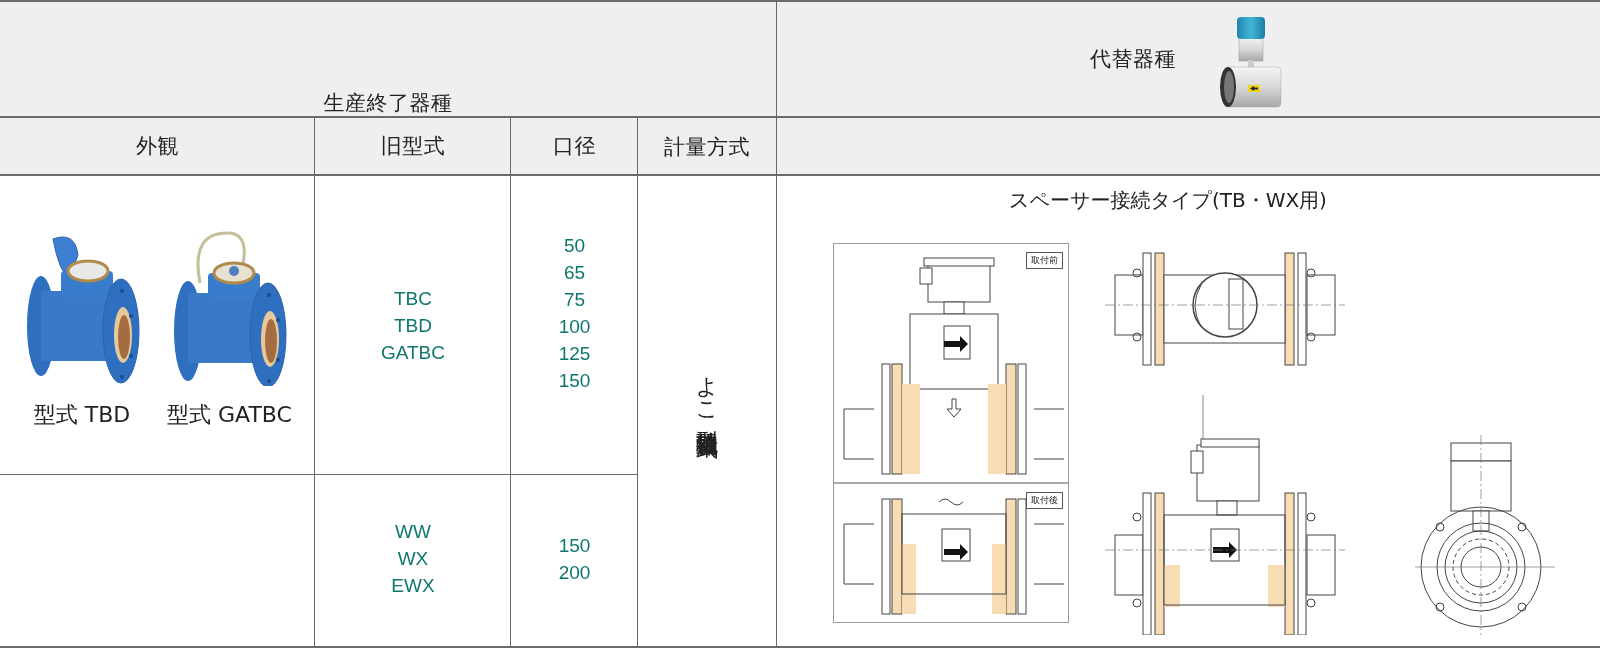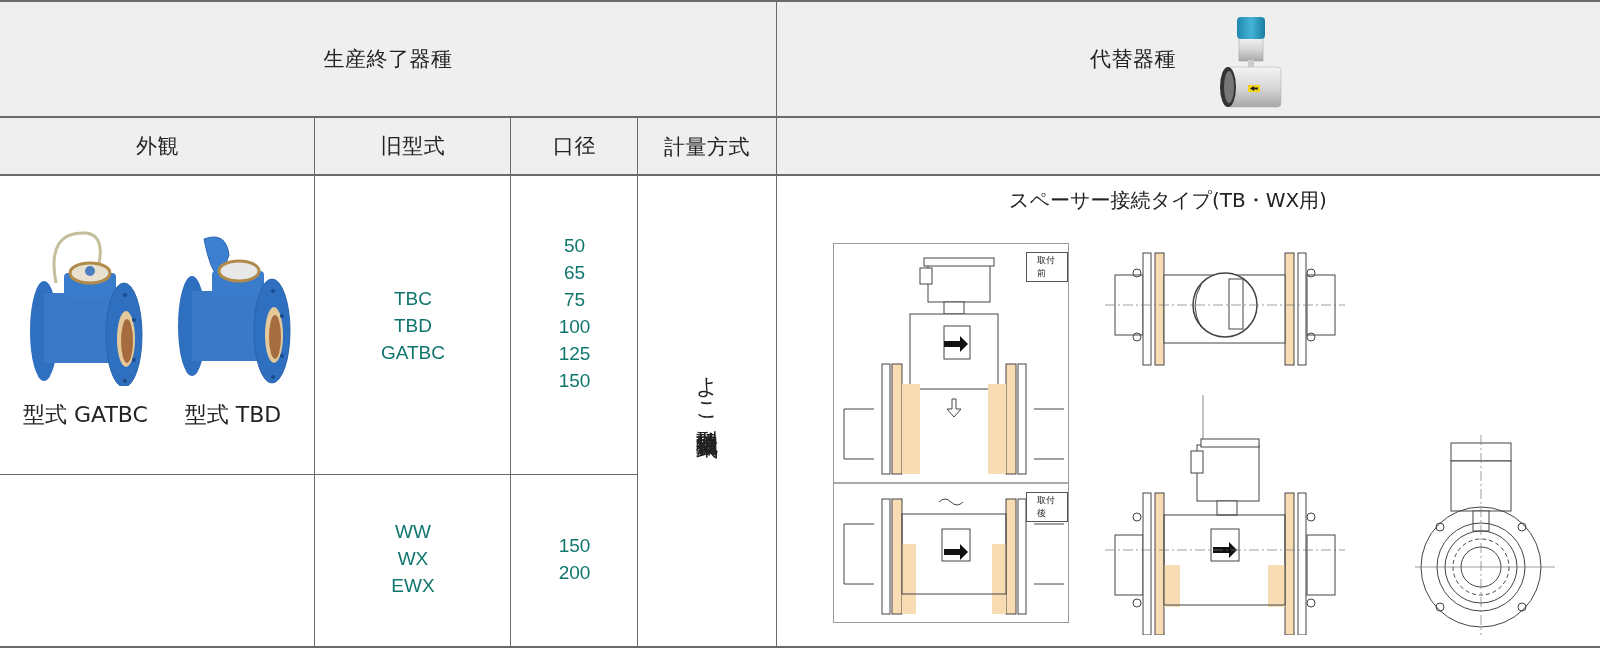--- a/index.html
+++ b/index.html
@@ -7,31 +7,31 @@
   .table { position: absolute; left: 0; top: 0; width: 1600px; height: 649px; }
   .cell { position: absolute; box-sizing: border-box; display: flex; align-items: center; justify-content: center; text-align: center; }
   .hdr { background: #eeefee; }
   .hline { position: absolute; left: 0; width: 1600px; background: #6a6a6a; }
   .vline { position: absolute; width: 1px; background: #6a6a6a; }
   .hdr-text { font-size: 21px; letter-spacing: 0.5px; }
   .stack { font-size: 19px; line-height: 27px; font-family: "Liberation Sans", sans-serif; color: #0f766e; }
   .stack div { display: block; }
   .vert { writing-mode: vertical-rl; font-size: 22px; letter-spacing: 1px; }
   .caption { font-size: 22px; font-family: "DejaVu Sans", sans-serif; }
-  .label-box { position: absolute; font-size: 9px; border: 1px solid #555; background: #fff; padding: 1px 10px; color: #222; }
+  .label-box { position: absolute; font-size: 9px; border: 1px solid #555; background: #fff; padding: 1px 4px; color: #222; }
 </style>
 </head>
 <body>
 
 <div class="table">
 
   <div class="cell hdr" style="left:0;top:0;width:1600px;height:117px;"></div>
   <div class="cell hdr" style="left:0;top:117px;width:1600px;height:58px;"></div>
 
-  <div class="cell" style="left:0;top:0;width:776px;height:117px;">
+  <div class="cell" style="left:0;top:0;width:776px;height:117px;align-items:flex-end;">
     <span class="hdr-text">生産終了器種</span>
   </div>
   <div class="cell" style="left:776px;top:0;width:824px;height:117px;">
     <span class="hdr-text" style="margin-right:30px;">代替器種</span>
     <span style="display:inline-block;width:80px;height:100px;">
       <svg width="80" height="100" viewBox="0 0 80 100">
         <defs>
           <linearGradient id="steel" x1="0" y1="0" x2="0" y2="1">
             <stop offset="0" stop-color="#f4f4f4"></stop>
             <stop offset="0.5" stop-color="#d8d8d8"></stop>
@@ -65,52 +65,52 @@
     <span class="hdr-text">旧型式</span>
   </div>
   <div class="cell" style="left:638px;top:117px;width:138px;height:59px;">
     <span class="hdr-text">計量方式</span>
   </div>
 
   <div class="cell" style="left:0;top:175px;width:315px;height:300px;flex-direction:column;">
     <div style="display:flex;gap:26px;align-items:flex-end;margin-top:10px;">
       <div style="display:flex;flex-direction:column;align-items:center;">
         <svg width="118" height="155" viewBox="0 0 118 155">
+          <path d="M30 8 Q52 0 55 24 L46 48 Q36 40 30 8 Z" fill="#3d7fd0" stroke="#2a63ad" stroke-width="1"></path>
+          <ellipse cx="18" cy="95" rx="14" ry="50" fill="#2f6fc0"></ellipse>
+          <rect x="18" y="60" width="70" height="70" fill="#3a78c8"></rect>
+          <rect x="38" y="40" width="52" height="26" rx="4" fill="#3a7ccc"></rect>
+          <ellipse cx="65" cy="40" rx="20" ry="10" fill="#e8e8e8" stroke="#b08a4a" stroke-width="3"></ellipse>
+          <ellipse cx="98" cy="100" rx="18" ry="52" fill="#2f6fc0" stroke="#2a63ad"></ellipse>
+          <ellipse cx="100" cy="104" rx="9" ry="28" fill="#e6c99a"></ellipse>
+          <ellipse cx="101" cy="106" rx="6" ry="22" fill="#a56d3f"></ellipse>
+          <circle cx="99" cy="60" r="2" fill="#1d4b8a"></circle>
+          <circle cx="108" cy="85" r="2" fill="#1d4b8a"></circle>
+          <circle cx="108" cy="125" r="2" fill="#1d4b8a"></circle>
+          <circle cx="99" cy="146" r="2" fill="#1d4b8a"></circle>
+        </svg>
+        <span class="caption" style="margin-top:14px;">型式 TBD</span>
+      </div>
+      <div style="display:flex;flex-direction:column;align-items:center;">
+        <svg width="118" height="155" viewBox="0 0 118 155">
           <path d="M30 52 Q20 0 60 2 Q80 4 72 38" fill="none" stroke="#c4bf9a" stroke-width="3"></path>
           <ellipse cx="18" cy="100" rx="14" ry="50" fill="#2f6fc0"></ellipse>
           <rect x="18" y="62" width="70" height="70" fill="#3a78c8"></rect>
           <rect x="38" y="42" width="52" height="26" rx="4" fill="#3a7ccc"></rect>
           <ellipse cx="64" cy="42" rx="20" ry="10" fill="#e8e1d0" stroke="#b08a4a" stroke-width="3"></ellipse>
           <circle cx="64" cy="40" r="5" fill="#4d7fc0"></circle>
           <ellipse cx="98" cy="104" rx="18" ry="52" fill="#2f6fc0" stroke="#2a63ad"></ellipse>
           <ellipse cx="100" cy="108" rx="9" ry="28" fill="#e6c99a"></ellipse>
           <ellipse cx="101" cy="110" rx="6" ry="22" fill="#a56d3f"></ellipse>
           <circle cx="99" cy="64" r="2" fill="#1d4b8a"></circle>
           <circle cx="108" cy="89" r="2" fill="#1d4b8a"></circle>
           <circle cx="108" cy="129" r="2" fill="#1d4b8a"></circle>
           <circle cx="99" cy="150" r="2" fill="#1d4b8a"></circle>
         </svg>
         <span class="caption" style="margin-top:14px;">型式 GATBC</span>
-      </div>
-      <div style="display:flex;flex-direction:column;align-items:center;">
-        <svg width="118" height="155" viewBox="0 0 118 155">
-          <path d="M30 8 Q52 0 55 24 L46 48 Q36 40 30 8 Z" fill="#3d7fd0" stroke="#2a63ad" stroke-width="1"></path>
-          <ellipse cx="18" cy="95" rx="14" ry="50" fill="#2f6fc0"></ellipse>
-          <rect x="18" y="60" width="70" height="70" fill="#3a78c8"></rect>
-          <rect x="38" y="40" width="52" height="26" rx="4" fill="#3a7ccc"></rect>
-          <ellipse cx="65" cy="40" rx="20" ry="10" fill="#e8e8e8" stroke="#b08a4a" stroke-width="3"></ellipse>
-          <ellipse cx="98" cy="100" rx="18" ry="52" fill="#2f6fc0" stroke="#2a63ad"></ellipse>
-          <ellipse cx="100" cy="104" rx="9" ry="28" fill="#e6c99a"></ellipse>
-          <ellipse cx="101" cy="106" rx="6" ry="22" fill="#a56d3f"></ellipse>
-          <circle cx="99" cy="60" r="2" fill="#1d4b8a"></circle>
-          <circle cx="108" cy="85" r="2" fill="#1d4b8a"></circle>
-          <circle cx="108" cy="125" r="2" fill="#1d4b8a"></circle>
-          <circle cx="99" cy="146" r="2" fill="#1d4b8a"></circle>
-        </svg>
-        <span class="caption" style="margin-top:14px;">型式 TBD</span>
       </div>
     </div>
   </div>
 
   <div class="cell" style="left:315px;top:178px;width:196px;height:304px;">
     <div class="stack" style="margin-top:-10px;">
       <div>TBC</div>
       <div>TBD</div>
       <div>GATBC</div>
     </div>

